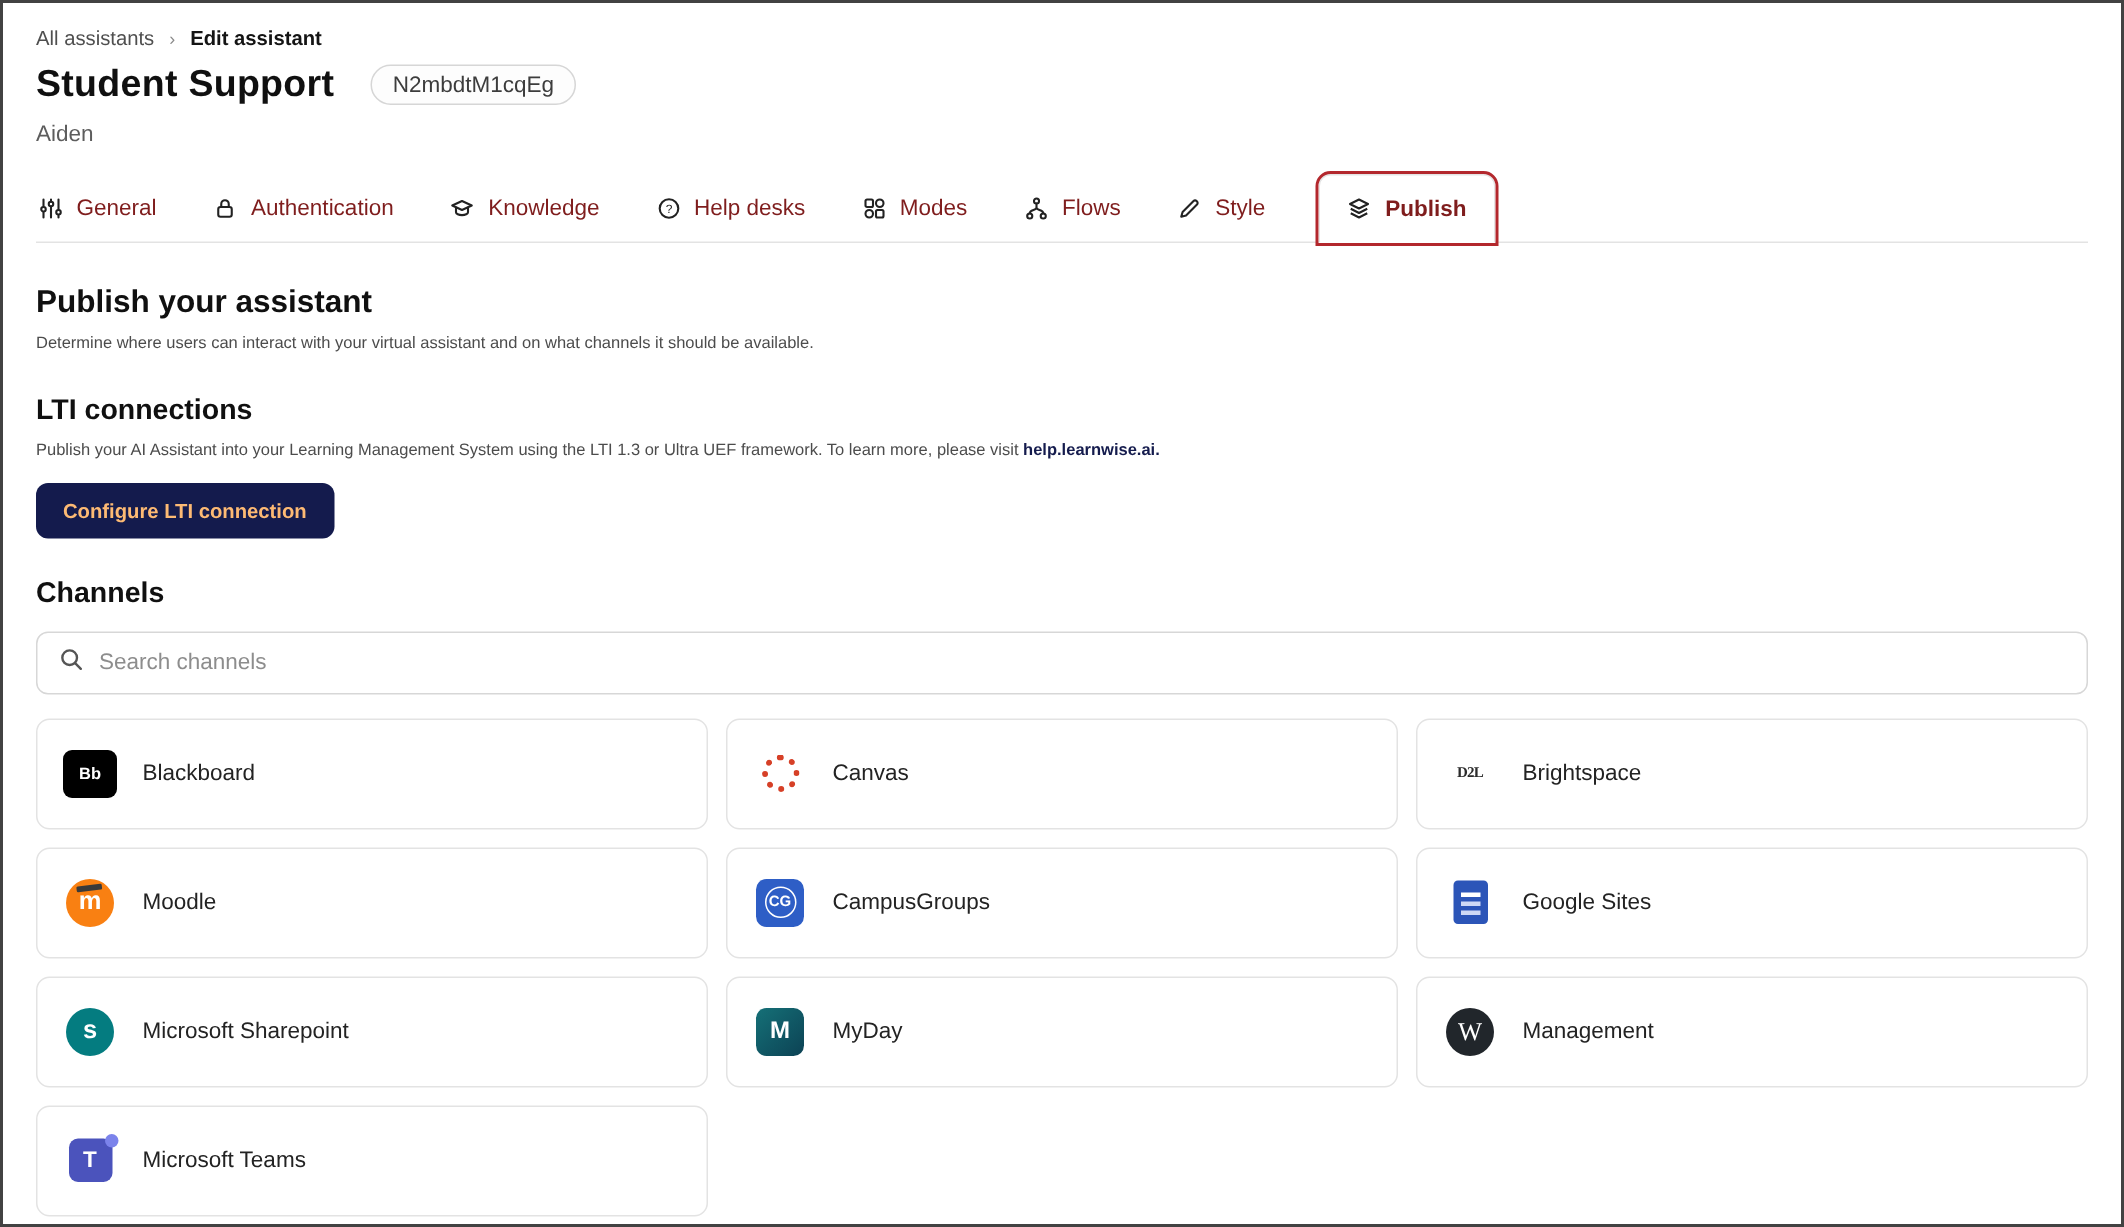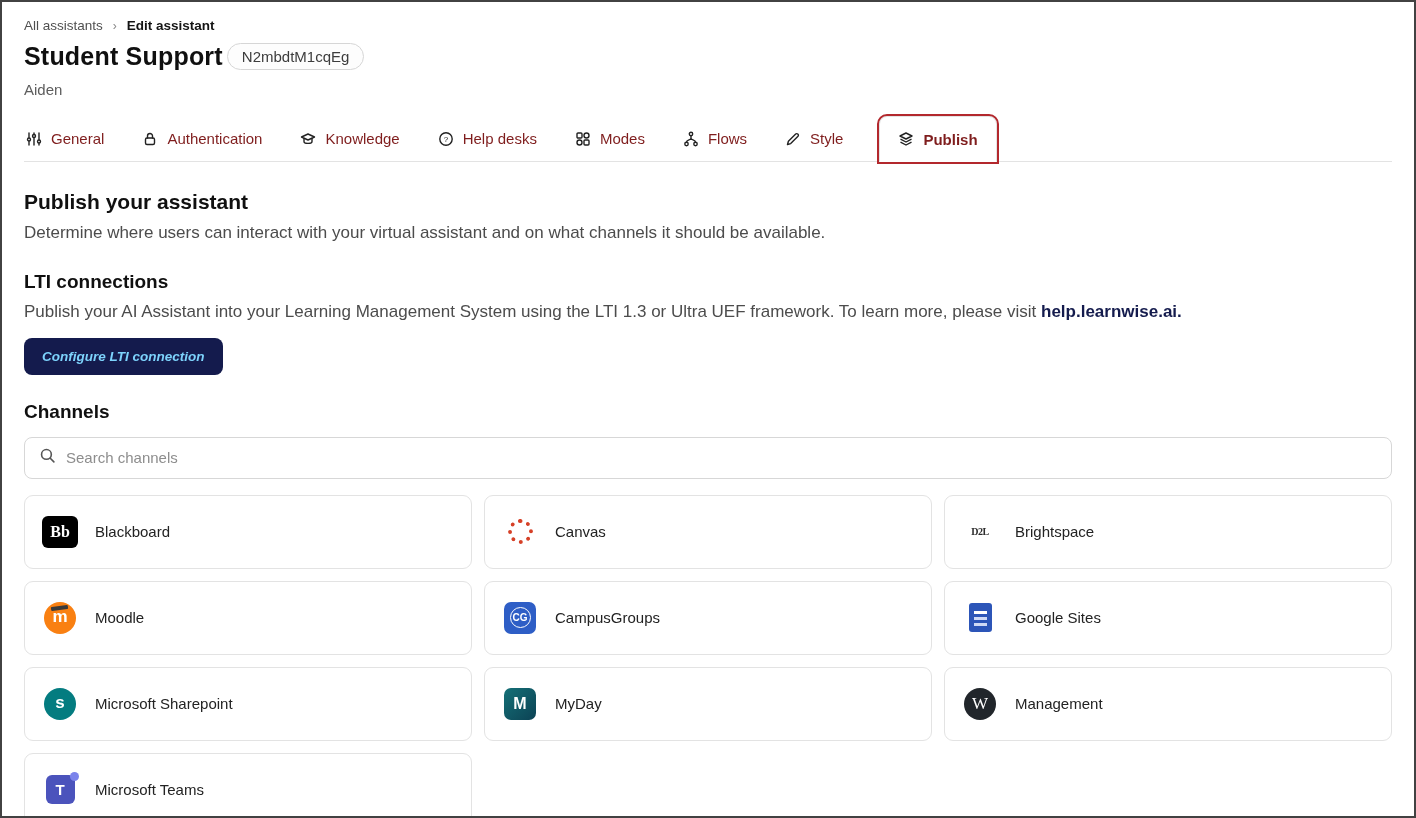--- a/index.html
+++ b/index.html
@@ -13,21 +13,21 @@
   }
   .page { padding: 16px 22px 0 22px; }
 
   
   .breadcrumb { display: flex; align-items: center; gap: 10px; font-size: 13.5px; }
   .crumb-parent { color: #4f4f4f; cursor: pointer; }
   .crumb-sep { color: #8a8a8a; font-size: 12px; }
   .crumb-current { color: #141414; font-weight: 700; }
 
   
-  .title-row { display: flex; align-items: center; gap: 4px; margin-top: 9px; }
+  .title-row { display: flex; align-items: center; gap: 24px; margin-top: 9px; }
   .page-title { font-size: 25px; font-weight: 700; color: #101010; letter-spacing: 0.2px; }
   .id-badge {
     border: 1px solid #d6d6d6; border-radius: 999px; padding: 4px 14px;
     font-size: 15px; color: #3d3d3d; background: #fdfdfd;
   }
   .subtitle { margin-top: 10px; font-size: 15px; color: #5d5d5d; }
 
   
   .tabbar {
     display: flex; align-items: stretch; gap: 34px;
@@ -46,31 +46,30 @@
     border-radius: 8px 8px 0 0;
     padding: 0 18px;
     margin-bottom: -1px;
     outline: 2px solid #B3282D;
     font-weight: 600;
   }
 
   
   .section-h1 { margin-top: 28px; font-size: 21px; font-weight: 800; color: #101010; }
   .section-h2 { margin-top: 26px; font-size: 19px; font-weight: 800; color: #101010; }
-  .section-desc { margin-top: 8px; font-size: 17px; color: #4c4c4c; line-height: 1.35; }
+  .section-desc { margin-top: 8px; font-size: 11px; color: #4c4c4c; line-height: 1.35; }
   .inline-link { color: #141B4D; font-weight: 700; cursor: pointer; }
 
   .primary-btn {
     margin-top: 14px; display: inline-block;
-    background: #141B4D; color: #7dd3fc;
+    background: #141B4D; color: #fdba74;
     font-size: 13.5px; font-weight: 700;
     border: none; border-radius: 8px;
     padding: 11px 18px; cursor: pointer;
     font-family: "Liberation Sans", sans-serif;
-    font-style: italic;
   }
 
   
   .search-box {
     margin-top: 14px; height: 42px;
     border: 1px solid #d7d7d7; border-radius: 8px;
     display: flex; align-items: center; gap: 10px;
     padding: 0 14px; background: #fff;
   }
   .search-box input {
@@ -89,21 +88,21 @@
   .channel-card {
     border: 1px solid #e3e3e3; border-radius: 9px;
     background: #fff; height: 74px;
     display: flex; align-items: center; gap: 17px;
     padding: 0 17px; cursor: pointer;
   }
   .card-label { font-size: 15px; color: #232323; }
   .card-icon { width: 36px; height: 36px; display: flex; align-items: center; justify-content: center; flex: 0 0 auto; }
   .ic { display: flex; align-items: center; justify-content: center; }
 
-  .ic-blackboard { width: 42px; height: 32px; background: #000; border-radius: 6px; color: #fff; font-weight: 700; font-size: 16px; font-family: Liberation Serif, serif; }
+  .ic-blackboard { width: 42px; height: 32px; background: #000; border-radius: 6px; color: #fff; font-weight: 700; font-size: 11px; }
   .ic-canvas { width: 25px; height: 25px; border-radius: 50%; border: 4.5px dotted #D64027; }
   .ic-brightspace { font-family: "Liberation Serif", serif; font-weight: 700; font-size: 10px; color: #2c2c2c; letter-spacing: -0.5px; }
   .ic-moodle { width: 32px; height: 32px; background: #F98012; border-radius: 50%; color: #fff; font-weight: 800; font-size: 17px; position: relative; padding-bottom: 2px; }
   .ic-moodle::before { content: ""; position: absolute; top: 4px; left: 7px; width: 17px; height: 4px; background: #3a3a3a; border-radius: 1px; transform: rotate(-7deg); }
   .ic-campusgroups { width: 32px; height: 32px; background: #2E5EC6; border-radius: 7px; }
   .cg-ring { width: 21px; height: 21px; border: 1.5px solid #fff; border-radius: 50%; color: #fff; font-size: 10px; font-weight: 700; display: flex; align-items: center; justify-content: center; }
   .ic-gsites { width: 23px; height: 29px; background: #2C55B8; border-radius: 3px; position: relative; }
   .ic-gsites::after { content: ""; position: absolute; left: 5px; right: 5px; top: 8px; height: 3px; background: #fff; box-shadow: 0 6px 0 #cfd9f5, 0 12px 0 #cfd9f5; }
   .ic-sharepoint { width: 32px; height: 32px; background: #047C80; border-radius: 50%; color: #fff; font-weight: 700; font-size: 17px; padding-bottom: 2px; }
   .ic-myday { width: 32px; height: 32px; background: linear-gradient(135deg, #157077, #0C4254); border-radius: 7px; color: #fff; font-weight: 800; font-size: 16px; }

